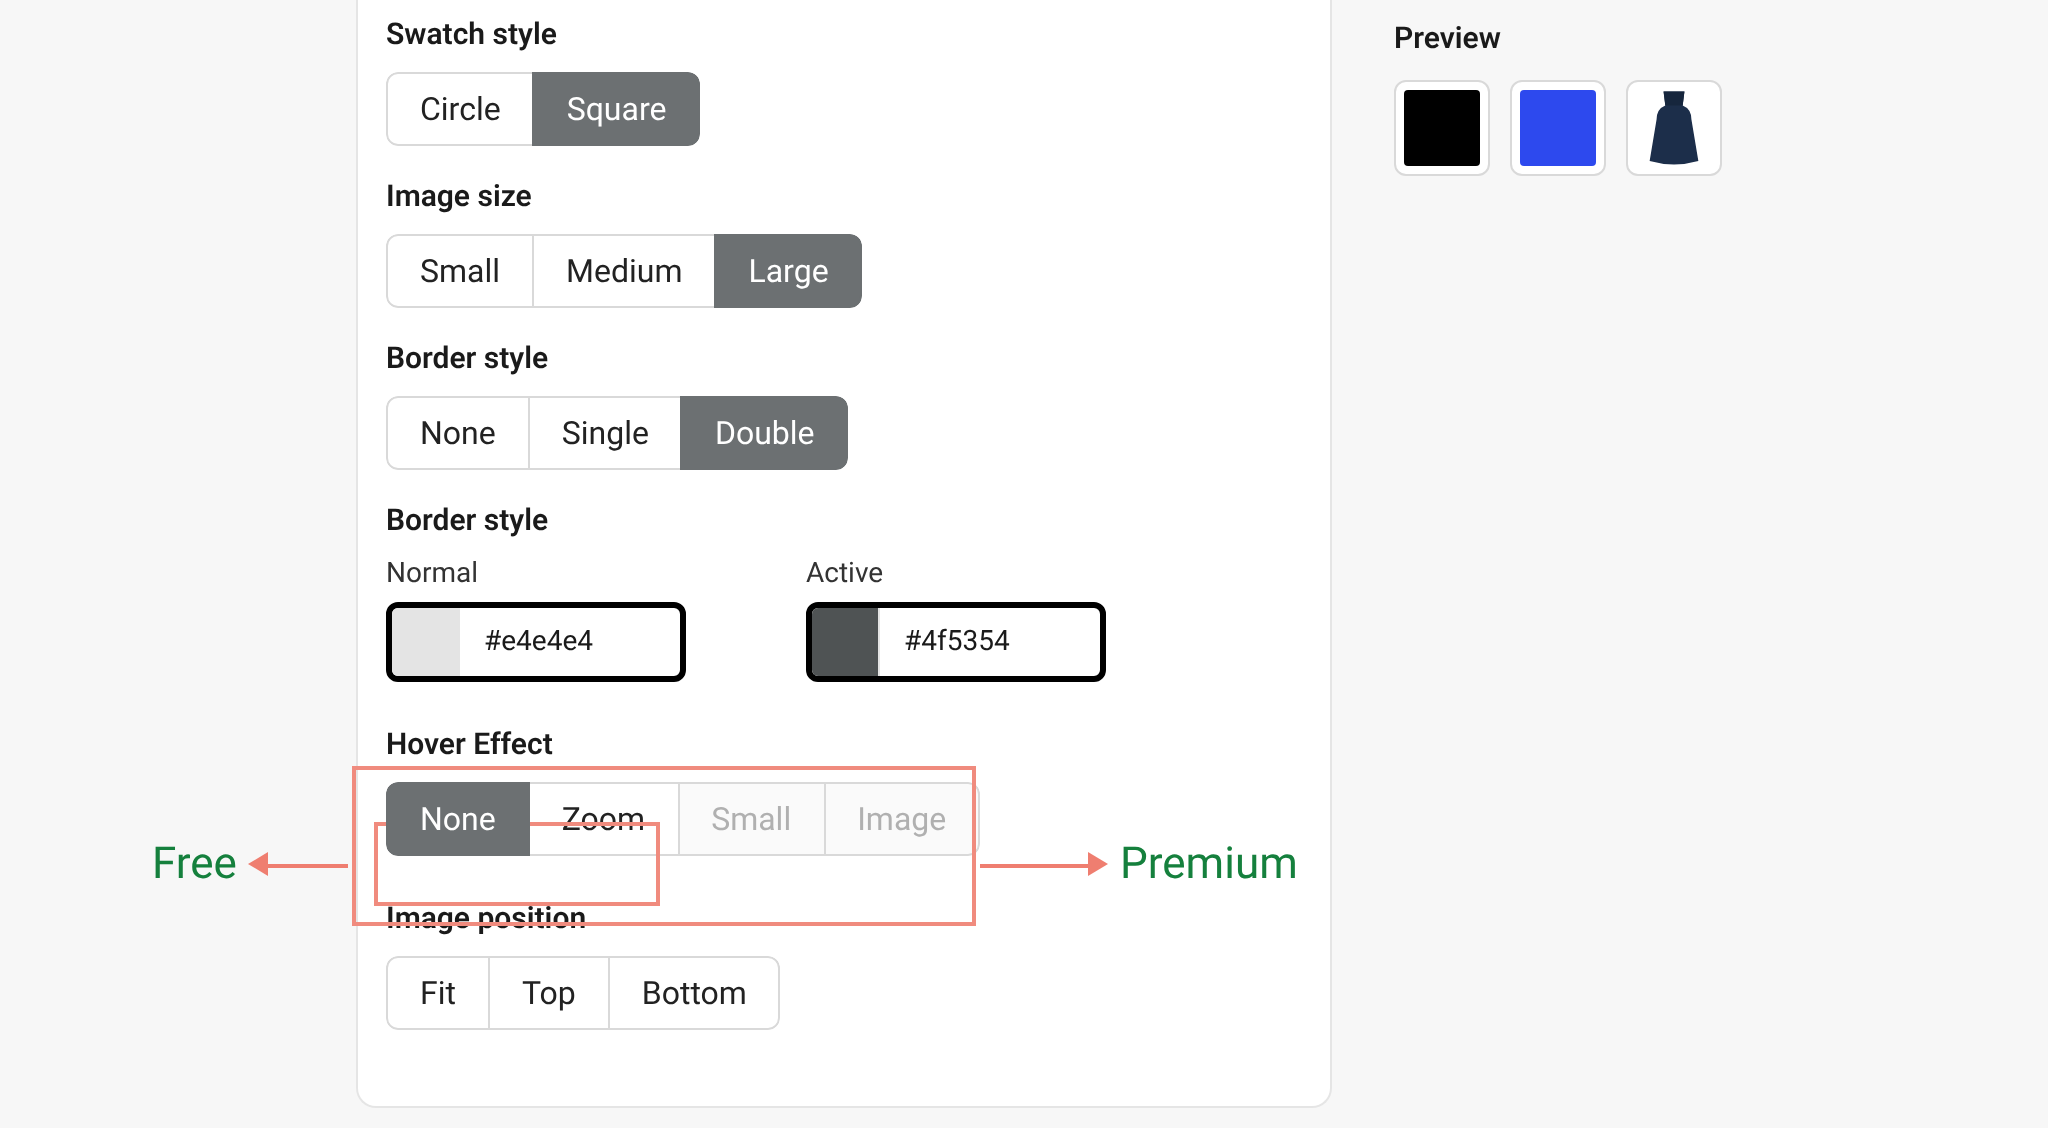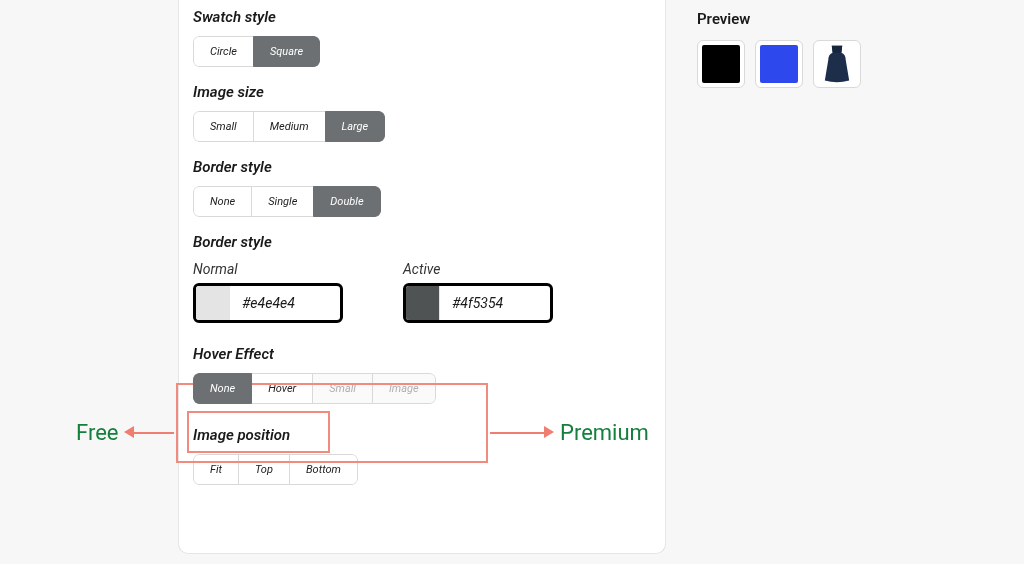--- a/index.html
+++ b/index.html
@@ -22,37 +22,37 @@
     border-top: none;
     border-radius: 0 0 10px 10px;
     padding: 8px 14px 14px 14px;
   }
   .preview {
     position: absolute;
     left: 697px;
     top: 0;
     width: 300px;
   }
-  .section { margin-bottom: 16px; font-style: italic; }
+  .section { margin-bottom: 16px; }
   .section-label {
     font-size: 15px;
     font-weight: 600;
     margin-bottom: 10px;
     display: block;
   }
   .seg-group {
     display: inline-flex;
     border-radius: 6px;
     overflow: hidden;
   }
   .seg {
     background: #fff;
     border: 1px solid #d9d9d9;
     padding: 8px 16px;
-    font-size: 11px;
+    font-size: 16px;
     color: #222;
     cursor: pointer;
     margin-left: -1px;
     user-select: none;
   }
   .seg:first-child { margin-left: 0; border-radius: 6px 0 0 6px; }
   .seg:last-child { border-radius: 0 6px 6px 0; }
   .seg.active {
     background: #6c7072;
     border-color: #6c7072;
@@ -183,21 +183,21 @@
           <div class="color-text">#4f5354</div>
         </div>
       </div>
     </div>
   </div>
 
   <div class="section" style="margin-top:22px;">
     <span class="section-label">Hover Effect</span>
     <div class="seg-group">
       <div class="seg active">None</div>
-      <div class="seg">Hover</div>
+      <div class="seg">Zoom</div>
       <div class="seg disabled">Small</div>
       <div class="seg disabled">Image</div>
     </div>
   </div>
 
   <div class="section" style="margin-top:22px;">
     <span class="section-label">Image position</span>
     <div class="seg-group">
       <div class="seg">Fit</div>
       <div class="seg">Top</div>

